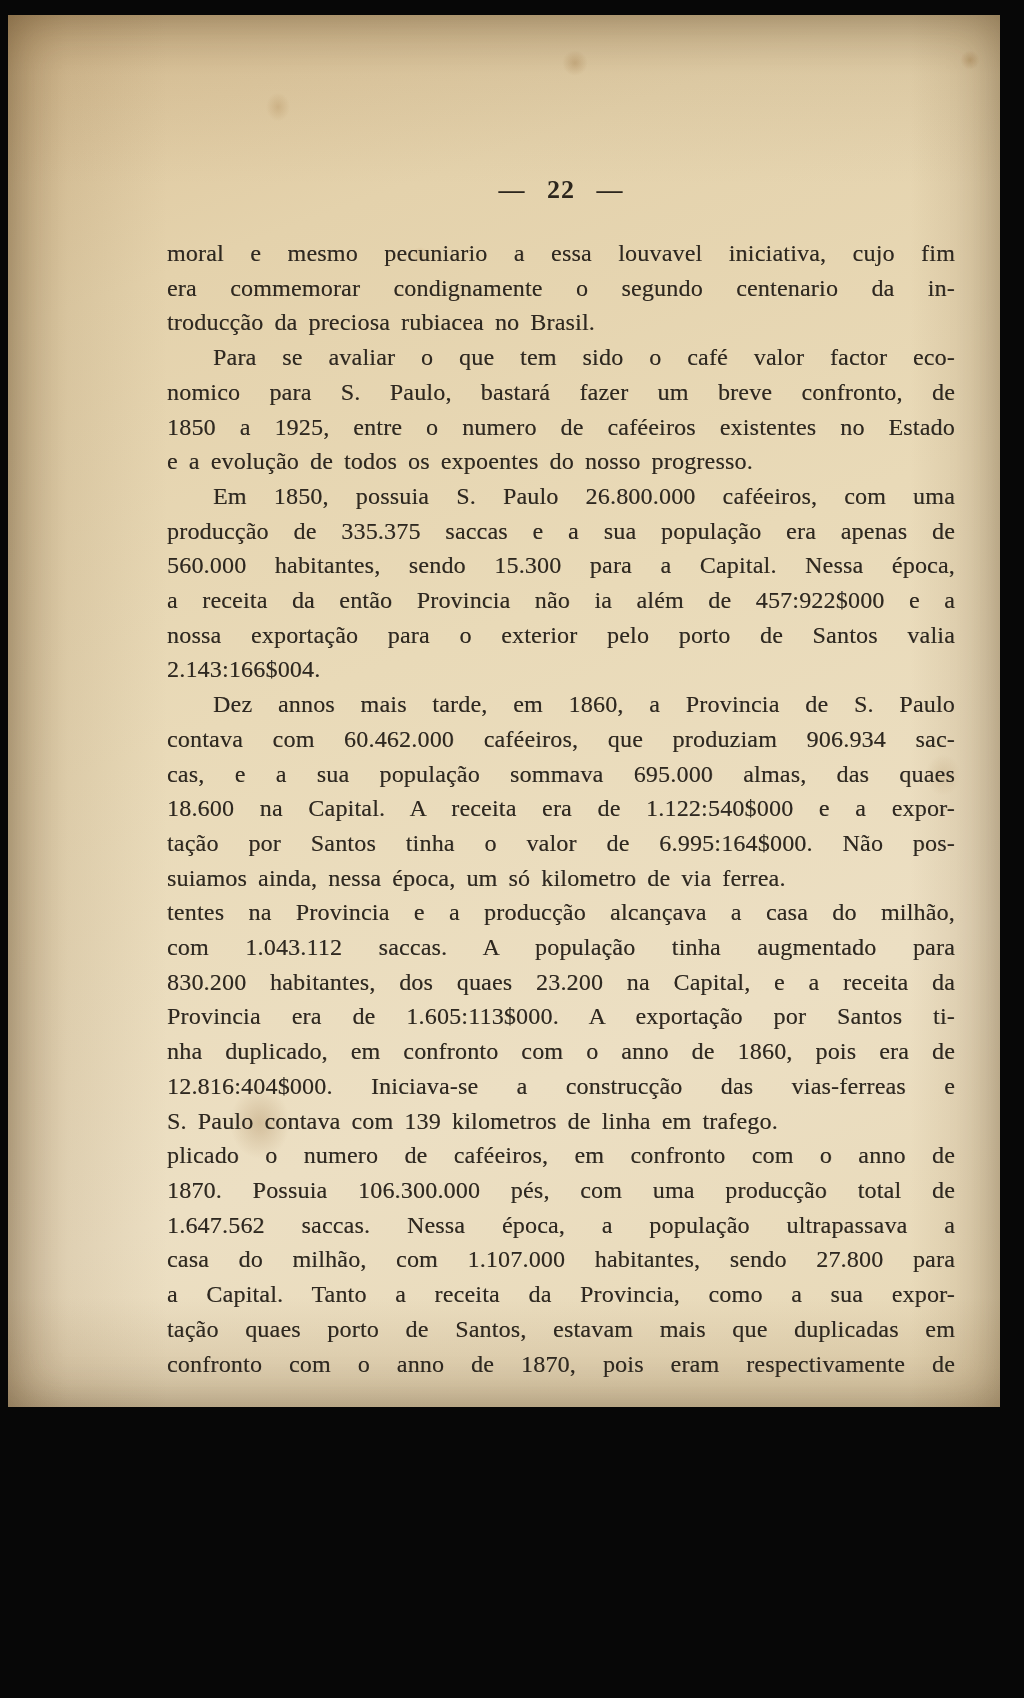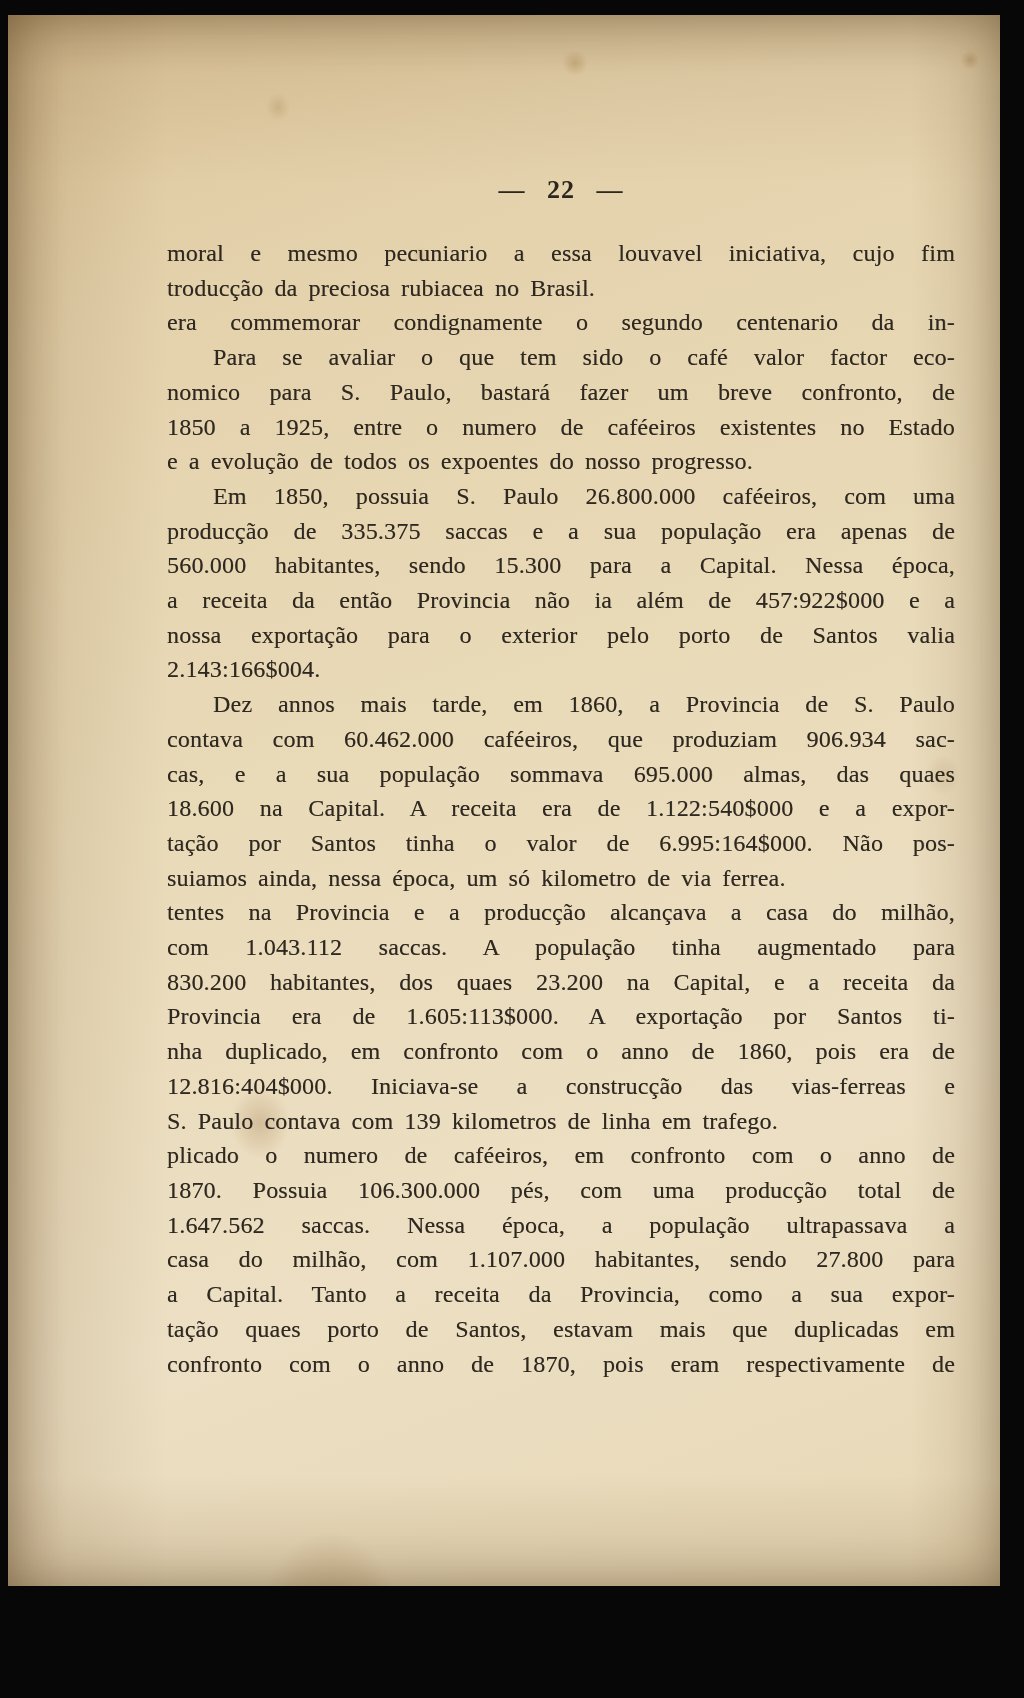--- a/index.html
+++ b/index.html
@@ -14,21 +14,21 @@
     height: 1698px;
     background: #070707;
     overflow: hidden;
   }
   
   .paper {
     position: absolute;
     left: 8px;
     top: 15px;
     width: 992px;
-    height: 1571px;
+    height: 1392px;
     background-image:
       
       radial-gradient(90px 120px at 322px 1610px, rgba(146,104,52,0.30), rgba(146,104,52,0.12) 55%, rgba(146,104,52,0) 78%),
       radial-gradient(48px 38px at 310px 1652px, rgba(122,84,38,0.34), rgba(122,84,38,0) 75%),
       radial-gradient(40px 48px at 252px 1108px, rgba(140,98,48,0.26), rgba(140,98,48,0) 75%),
       radial-gradient(16px 16px at 567px 48px, rgba(150,108,55,0.30), rgba(150,108,55,0) 80%),
       radial-gradient(12px 12px at 962px 45px, rgba(150,108,55,0.35), rgba(150,108,55,0) 80%),
       radial-gradient(15px 18px at 270px 92px, rgba(160,118,62,0.25), rgba(160,118,62,0) 80%),
       radial-gradient(10px 10px at 412px 240px, rgba(150,108,55,0.22), rgba(150,108,55,0) 80%),
       radial-gradient(22px 26px at 935px 760px, rgba(150,112,60,0.16), rgba(150,112,60,0) 80%),
@@ -78,22 +78,22 @@
   .line.indent { text-indent: 46px; }
 </style>
 </head>
 <body>
 
 <div class="stage">
   <div class="paper">
     <div class="page-number">— 22 —</div>
     <div class="text-block">
         <div class="line just">moral e mesmo pecuniario a essa louvavel iniciativa, cujo fim</div>
+        <div class="line just">era commemorar condignamente o segundo centenario da in-</div>
         <div class="line">troducção da preciosa rubiacea no Brasil.</div>
-        <div class="line just">era commemorar condignamente o segundo centenario da in-</div>
         <div class="line just indent">Para se avaliar o que tem sido o café valor factor eco-</div>
         <div class="line just">nomico para S. Paulo, bastará fazer um breve confronto, de</div>
         <div class="line just">1850 a 1925, entre o numero de caféeiros existentes no Estado</div>
         <div class="line">e a evolução de todos os expoentes do nosso progresso.</div>
         <div class="line just indent">Em 1850, possuia S. Paulo 26.800.000 caféeiros, com uma</div>
         <div class="line just">producção de 335.375 saccas e a sua população era apenas de</div>
         <div class="line just">560.000 habitantes, sendo 15.300 para a Capital. Nessa época,</div>
         <div class="line just">a receita da então Provincia não ia além de 457:922$000 e a</div>
         <div class="line just">nossa exportação para o exterior pelo porto de Santos valia</div>
         <div class="line">2.143:166$004.</div>

